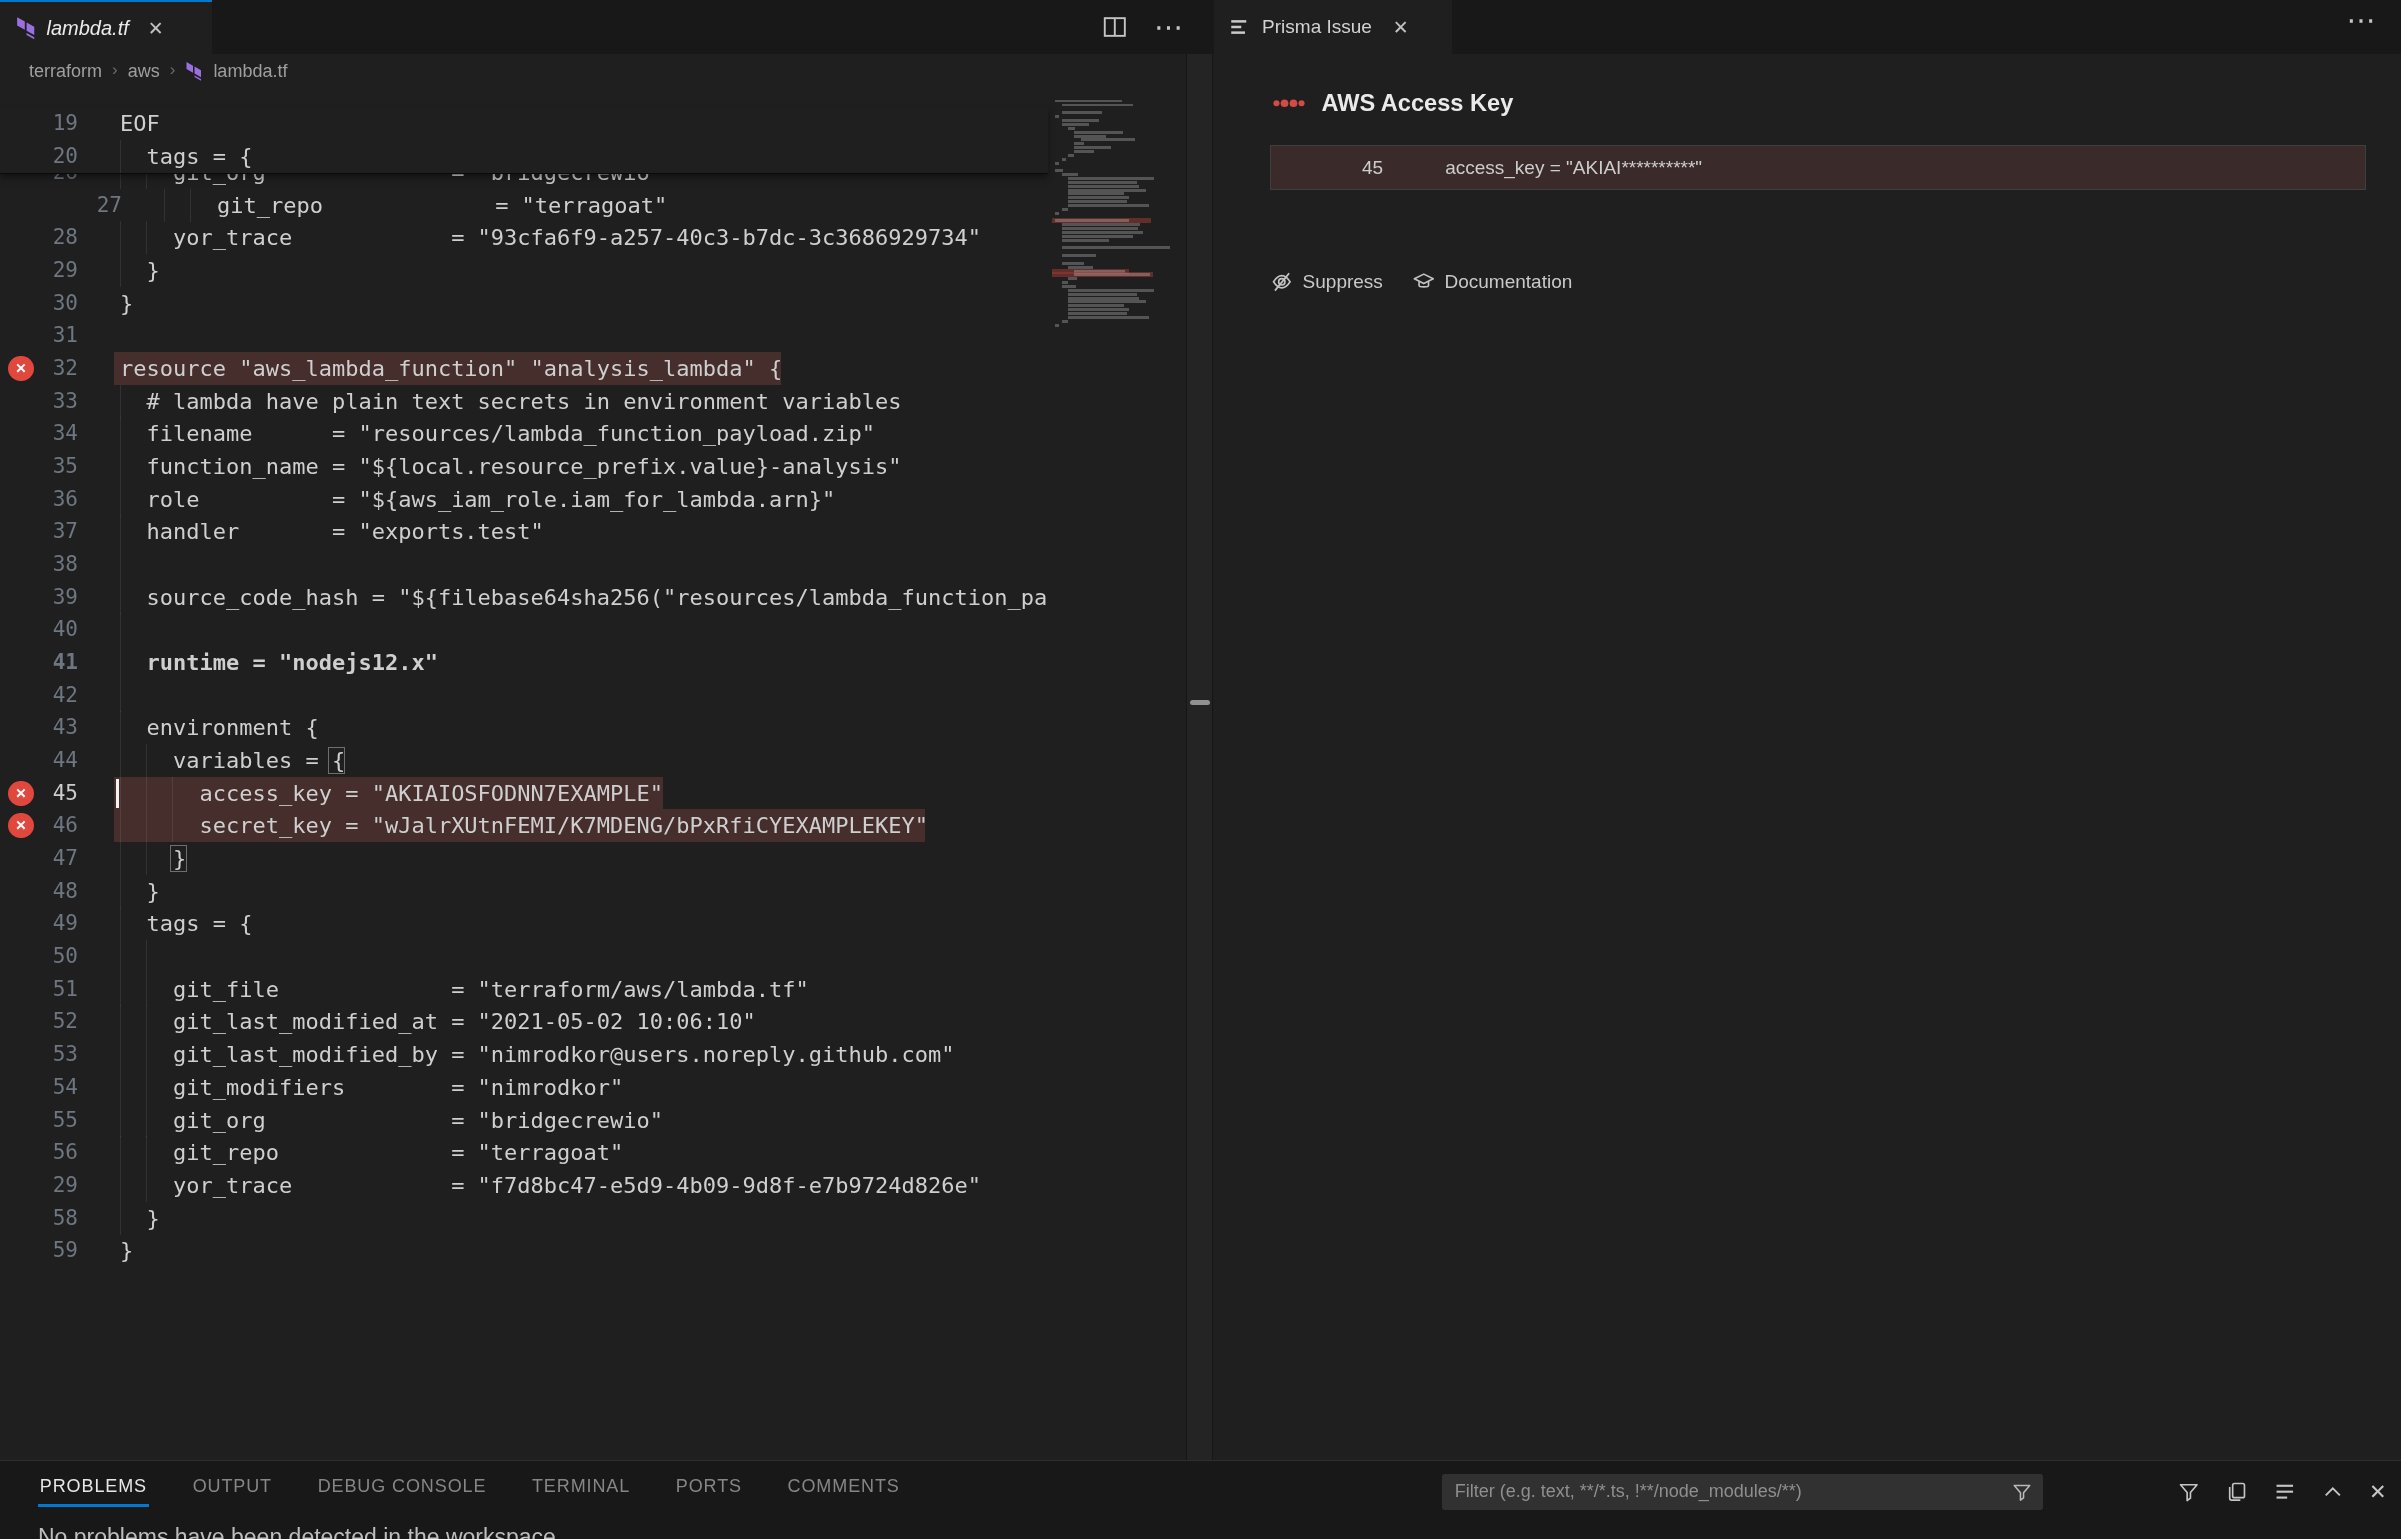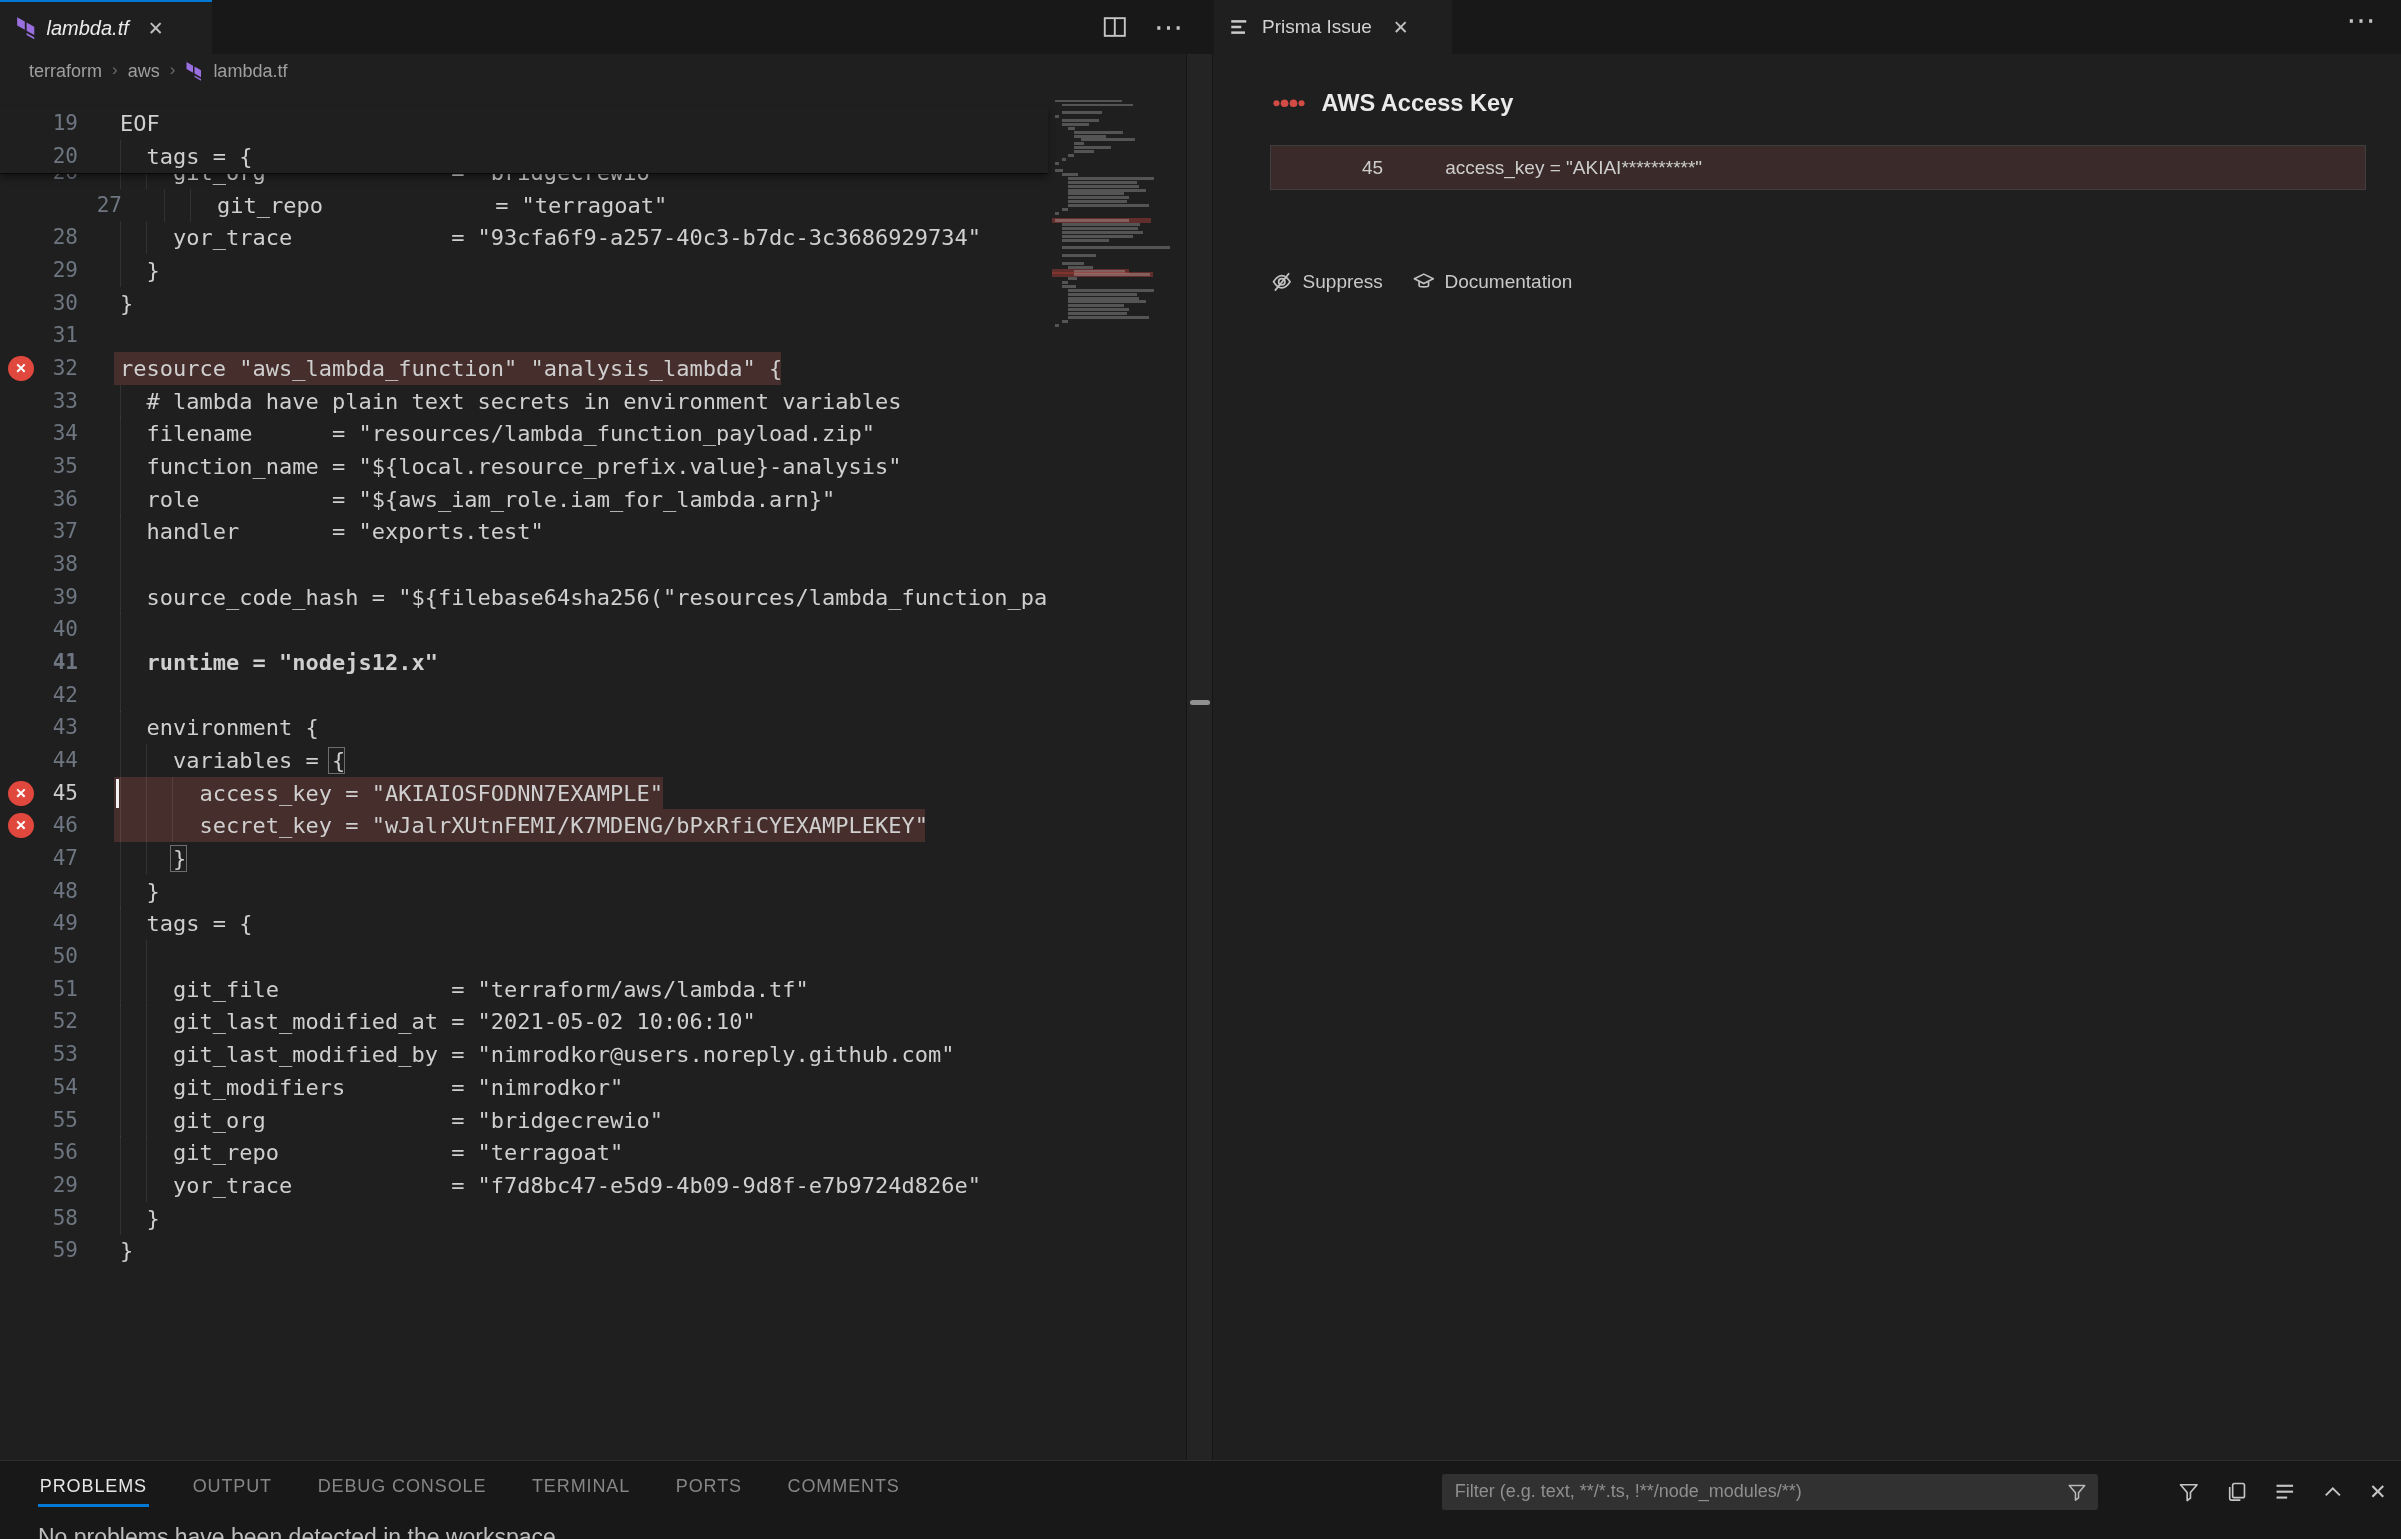--- a/index.html
+++ b/index.html
@@ -69,21 +69,21 @@
   .iaction{display:flex;align-items:center;gap:9px;font-size:19px;color:#c9c9c9;cursor:pointer}
 
   
   .bottom-panel{position:absolute;left:0;top:1460px;width:2401px;height:79px;background:#181818;
                 border-top:0.9px solid #2e2e2e;box-sizing:border-box}
   .ptabs{position:absolute;left:38px;top:1.8px;height:47px;display:flex;gap:42px;align-items:center}
   .ptab{font-size:18px;letter-spacing:0.9px;color:#868686;position:relative;padding:3.6px 1.8px;cursor:pointer;white-space:nowrap}
   .ptab.active{color:#e7e7e7}
   .ptab.active::after{content:"";position:absolute;left:0;right:0;bottom:-6.4px;height:2.7px;background:#0078d4}
   .pstatus{position:absolute;left:38px;top:63px;font-size:23px;color:#bdbdbd;white-space:nowrap}
-  .filter{position:absolute;left:1442px;top:12.7px;width:656px;height:36px}
+  .filter{position:absolute;left:1442px;top:12.7px;width:601px;height:36px}
   .filter input{width:100%;height:100%;background:#313131;border:none;outline:none;border-radius:2.7px;
                 color:#ccc;font-size:18px;padding:0 45px 0 12.7px;box-sizing:border-box;font-family:inherit}
   .filter input::placeholder{color:#8f8f8f}
   .filter .f-ic{position:absolute;right:10px;top:7.3px}
   .picons{position:absolute;right:14.5px;top:11px;height:40px;display:flex;align-items:center;gap:24.5px}
   .picons .ic{display:flex;align-items:center;justify-content:center;cursor:pointer}
   .x-glyph{font-size:21px;color:#c5c5c5}
   svg{display:block}
 </style>
 </head>

